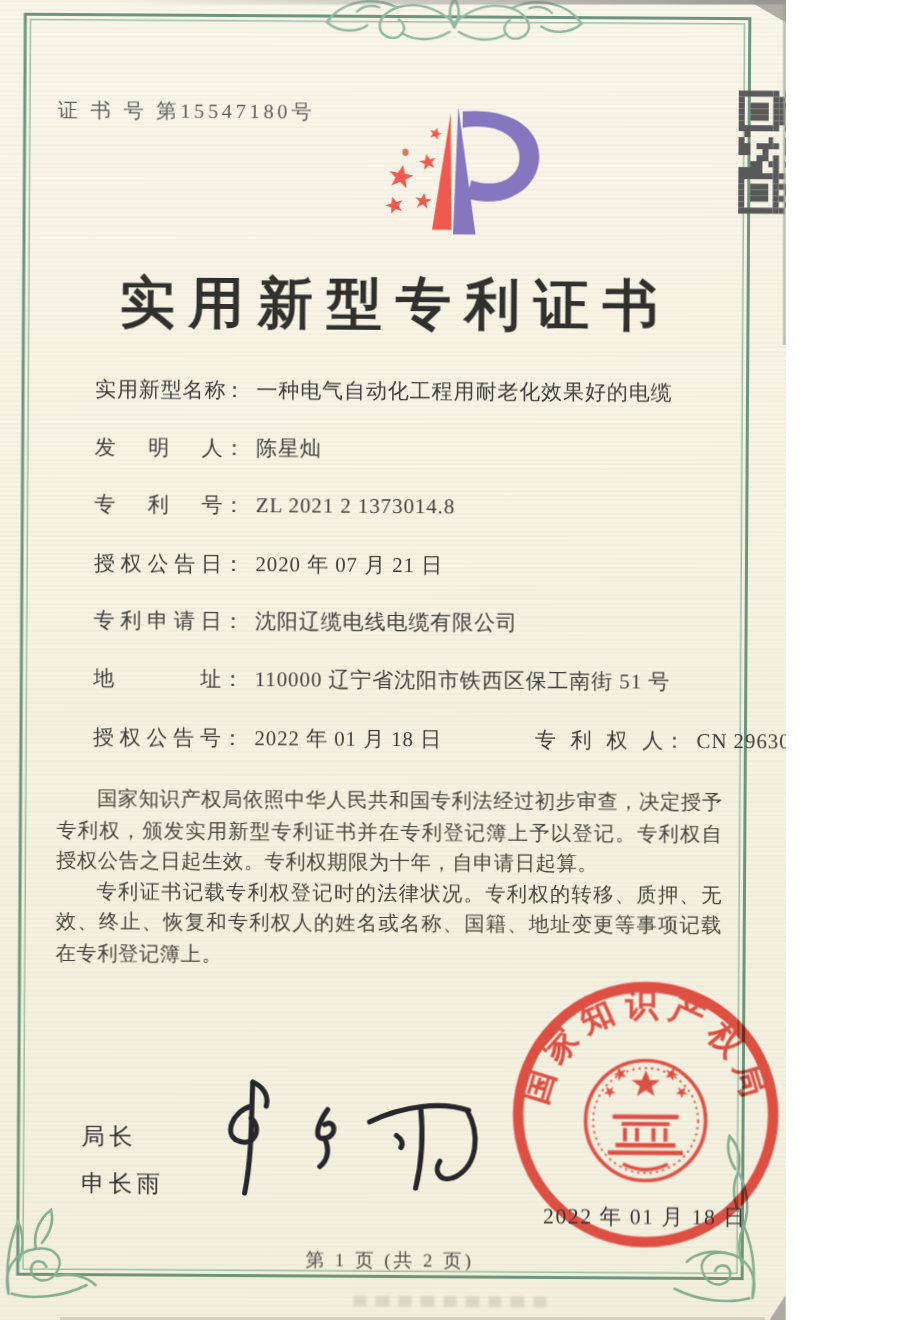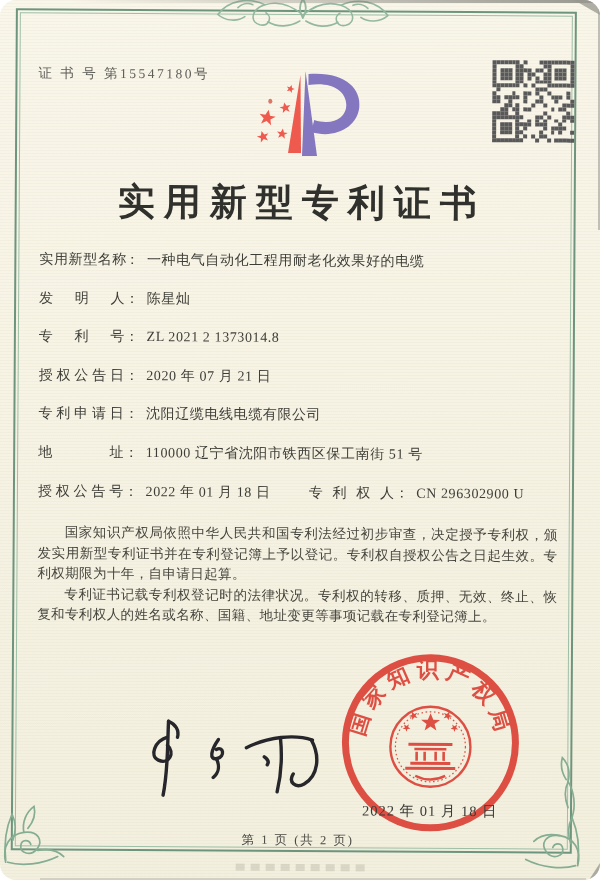--- a/index.html
+++ b/index.html
@@ -1,18 +1,18 @@
 <!DOCTYPE html>
 <html><head>
 <meta charset="utf-8">
 <style>
   html,body{margin:0;padding:0;}
   body{width:600px;height:880px;font-family:"Liberation Serif","DejaVu Serif",serif;}
-  .scan{position:relative;width:600px;height:880px;overflow:hidden;
-    background:linear-gradient(175deg,#f9f6ea 0%,#f6f2e3 55%,#f3efde 100%);border-radius:16px;}
+  .scan{position:relative;width:524px;height:880px;overflow:hidden;
+    background:linear-gradient(175deg,#f9f6ea 0%,#f6f2e3 55%,#f3efde 100%);}
   .scan::before{content:"";position:absolute;inset:0;pointer-events:none;
     background:repeating-linear-gradient(0deg,rgba(180,172,140,.07) 0 1px,transparent 1px 3px);}
   .tilt{position:absolute;inset:0;transform:rotate(.35deg);transform-origin:50% 55%;}
 
   
   .frame{position:absolute;left:13px;top:10px;right:26px;bottom:28px;
     border:2px solid #6d957e;}
   .frame-inner{position:absolute;inset:2px;border:1px solid #9dbfa6;}
 
   
@@ -28,21 +28,21 @@
   .qr-grid{display:grid;grid-template-columns:repeat(21,1fr);grid-auto-rows:1fr;width:82px;height:82px;}
   .qr-grid i{display:block;}
   .qr-grid i.on{background:#59595a;}
 
   .title{position:absolute;left:0;top:178px;width:100%;text-align:center;
     font-size:37px;font-weight:bold;color:#30302c;letter-spacing:9px;}
 
   
   .fields{position:absolute;left:38px;top:252px;right:40px;font-size:14px;color:#3e3e38;}
   .field-row{height:38.6px;white-space:nowrap;letter-spacing:.6px;}
-  .f-label{display:inline-block;width:86px;text-align:justify;text-align-last:justify;vertical-align:bottom;}
+  .f-label{display:inline-block;width:86px;text-align:justify;text-align-last:justify;vertical-align:bottom;margin-left:24px;}
   .colon{margin-right:7px;}
   .f-group2{margin-left:38px;}
 
   
   .paras{position:absolute;left:38px;top:524px;right:42px;font-size:13.5px;line-height:20.5px;
     color:#46463e;text-align:justify;}
   .paras p{margin:0;text-indent:2em;letter-spacing:.4px;}
 
   
   .signoff{position:absolute;left:56px;top:744px;font-size:15.5px;color:#2e2e2a;letter-spacing:3px;line-height:31px;}
@@ -598,20 +598,24 @@
       <div class="field-row">
         <span><span class="f-label">授权公告号</span><span class="colon">：</span><span class="f-value">2022 年 01 月 18 日</span></span><span class="f-group2"><span class="f-label">专利权人</span><span class="colon">：</span><span class="f-value">CN 296302900 U</span></span>
       </div>
     </div>
 
     <div class="paras">
       <p>国家知识产权局依照中华人民共和国专利法经过初步审查，决定授予专利权，颁发实用新型专利证书并在专利登记簿上予以登记。专利权自授权公告之日起生效。专利权期限为十年，自申请日起算。</p>
       <p>专利证书记载专利权登记时的法律状况。专利权的转移、质押、无效、终止、恢复和专利权人的姓名或名称、国籍、地址变更等事项记载在专利登记簿上。</p>
     </div>
 
+    <div class="signoff">
+      <div>局长</div>
+      <div>申长雨</div>
+    </div>
 
     <svg class="signature" viewBox="0 0 210 96">
       <g fill="none" stroke="#27272b" stroke-width="3.4" stroke-linecap="round">
         <path d="M38,10 C37,32 38,58 33,84"></path>
         <path d="M37,26 C24,30 19,45 28,49 C39,54 45,41 37,34"></path>
         <path d="M38,10 C45,13 49,19 47,26"></path>
         <path d="M88,28 C81,38 78,49 87,47 C95,45 93,34 86,38"></path>
         <path d="M86,47 C90,55 88,62 83,66"></path>
         <path d="M116,36 C138,25 164,22 182,28"></path>
         <path d="M150,26 C152,45 151,63 147,80"></path>

